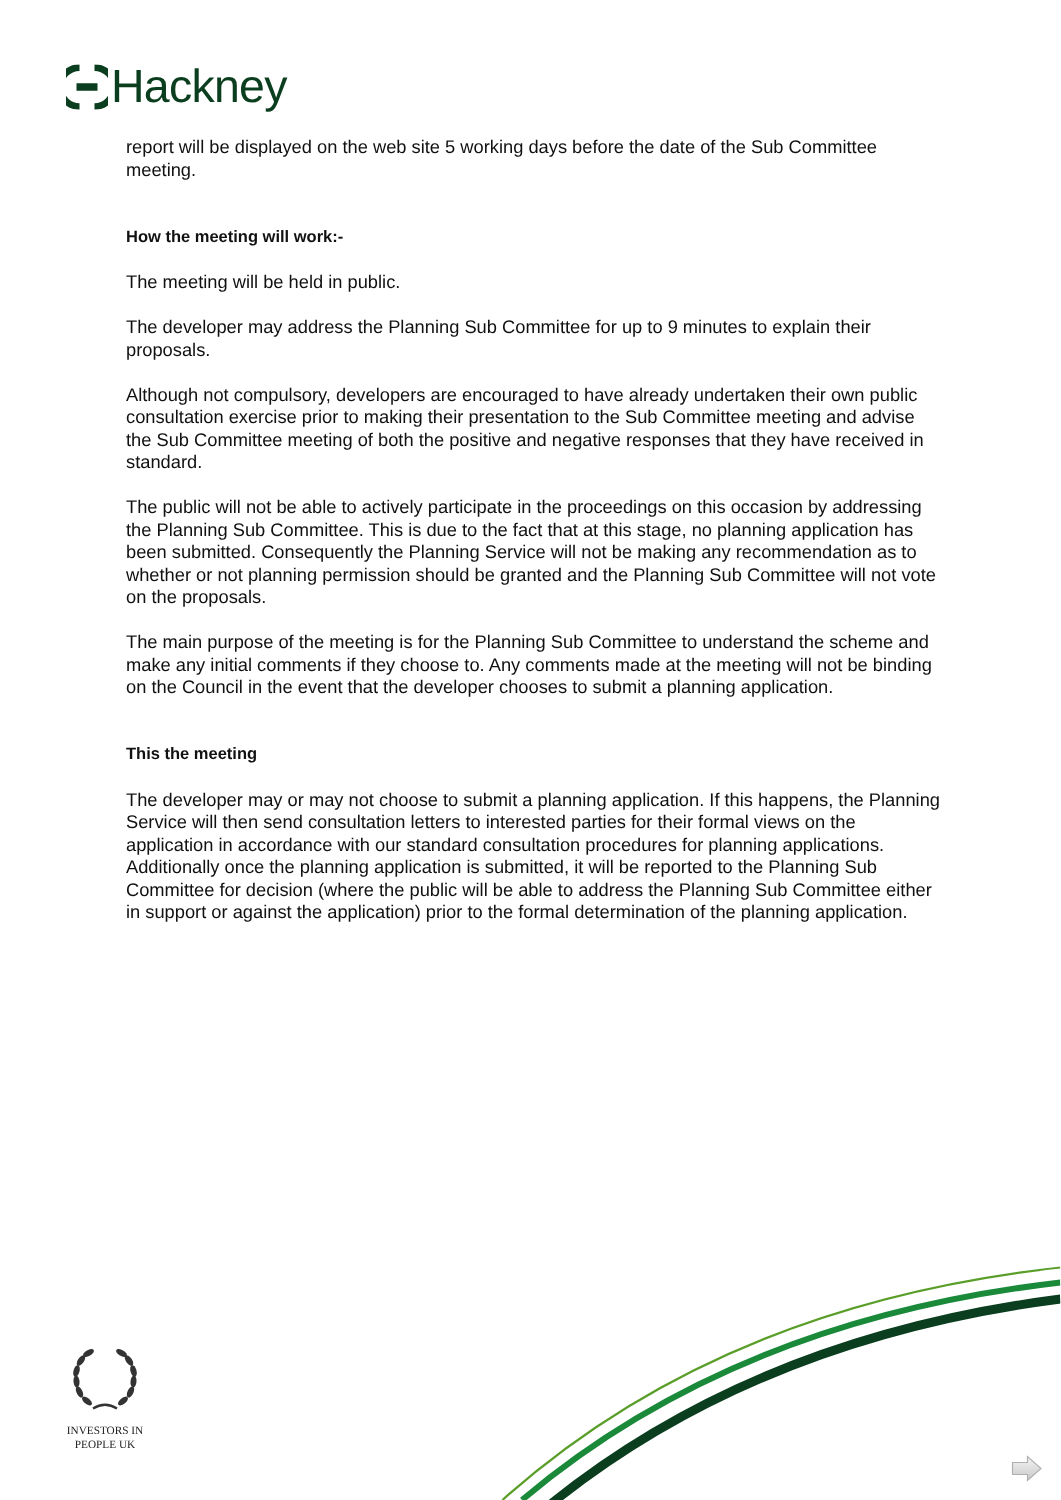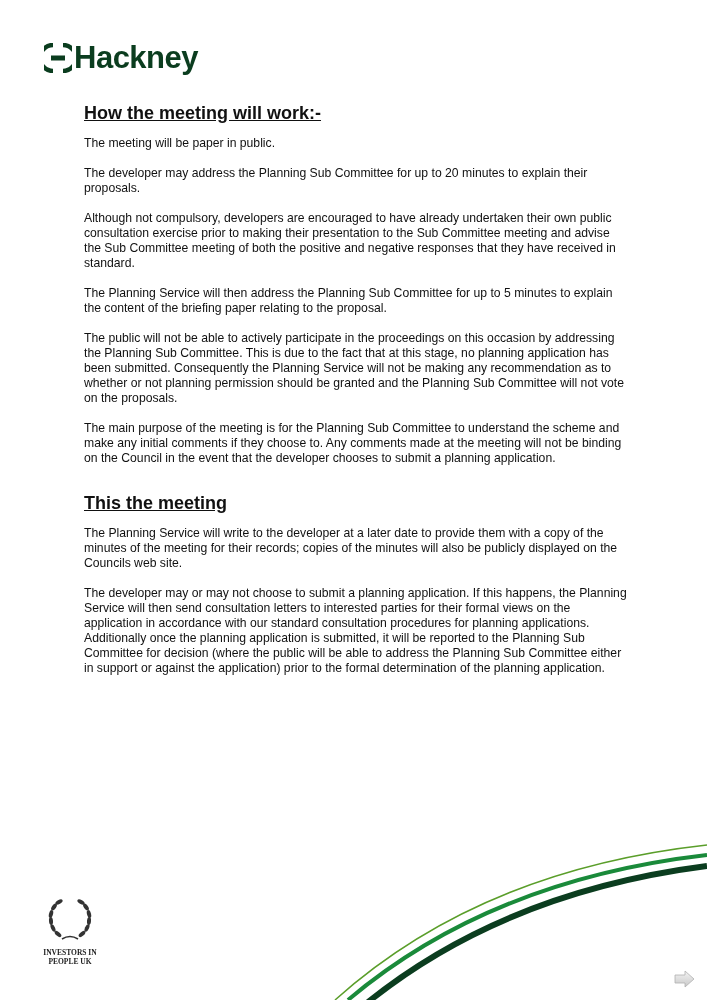--- a/index.html
+++ b/index.html
@@ -1,54 +1,53 @@
 <!DOCTYPE html>
 <html><head>
 <meta charset="utf-8">
 <style>
   html, body { margin: 0; padding: 0; background: #ffffff; }
   body { width: 707px; height: 1000px; position: relative; overflow: hidden;
          font-family: "Liberation Sans", sans-serif; color: #111111; }
   .logo { position: absolute; left: 44px; top: 42px; display: flex; align-items: center; }
   .logo-mark { width: 28px; height: 30px; margin-right: 2px; }
-  .logo-text { font-family: "Liberation Sans", sans-serif; font-weight: bold; font-size: 31px;
+  .logo-text { font-family: "Liberation Sans", sans-serif; font-weight: normal; font-size: 31px;
                color: #0b3d1f; letter-spacing: -0.5px; line-height: 1; }
   .content { position: absolute; left: 84px; top: 91px; width: 545px; font-size: 12.2px; line-height: 15px; }
   .content p { margin: 0 0 15px 0; }
-  .content h3 { font-size: 18px; font-weight: bold; margin: 0 0 15px 0; line-height: 15px; text-decoration: underline; }
+  .content h3 { font-size: 11px; font-weight: bold; margin: 0 0 15px 0; line-height: 15px; }
   .gap { height: 15px; }
   .iip { position: absolute; left: 38px; top: 896px; width: 64px; text-align: center; }
-  .iip-text { font-family: "Liberation Serif", serif; font-size: 7.5px; line-height: 9px; color: #222; font-weight: bold; }
+  .iip-text { font-family: "Liberation Serif", serif; font-size: 7.5px; line-height: 9px; color: #222; font-weight: normal; }
   .swoosh { position: absolute; left: 330px; top: 830px; }
   .next-arrow { position: absolute; left: 674px; top: 970px; width: 22px; height: 18px; cursor: pointer; }
 </style>
 </head>
 <body>
 
 <div class="logo">
   <svg class="logo-mark" viewBox="0 0 28 30">
     <path d="M9 2 A13 13 0 0 0 9 28" fill="none" stroke="#0b3d1f" stroke-width="4.5"></path>
     <path d="M19 2 A13 13 0 0 1 19 28" fill="none" stroke="#0b3d1f" stroke-width="4.5"></path>
     <rect x="7" y="12.5" width="14" height="5" fill="#0b3d1f"></rect>
   </svg>
   <span class="logo-text">Hackney</span>
 </div>
 
 <div class="content">
+  <p>report will be displayed on the web site 5 working days before the date of the Sub Committee meeting.</p>
   <div class="gap"></div>
   <h3>How the meeting will work:-</h3>
-  <p>The meeting will be paper in public.</p>
-  <p>The developer may address the Planning Sub Committee for up to 20 minutes to explain their proposals.</p>
+  <p>The meeting will be held in public.</p>
+  <p>The developer may address the Planning Sub Committee for up to 9 minutes to explain their proposals.</p>
   <p>Although not compulsory, developers are encouraged to have already undertaken their own public consultation exercise prior to making their presentation to the Sub Committee meeting and advise the Sub Committee meeting of both the positive and negative responses that they have received in standard.</p>
-  <p>The Planning Service will then address the Planning Sub Committee for up to 5 minutes to explain the content of the briefing paper relating to the proposal.</p>
   <p>The public will not be able to actively participate in the proceedings on this occasion by addressing the Planning Sub Committee. This is due to the fact that at this stage, no planning application has been submitted. Consequently the Planning Service will not be making any recommendation as to whether or not planning permission should be granted and the Planning Sub Committee will not vote on the proposals.</p>
   <p>The main purpose of the meeting is for the Planning Sub Committee to understand the scheme and make any initial comments if they choose to. Any comments made at the meeting will not be binding on the Council in the event that the developer chooses to submit a planning application.</p>
   <div class="gap"></div>
   <h3>This the meeting</h3>
-  <p>The Planning Service will write to the developer at a later date to provide them with a copy of the minutes of the meeting for their records; copies of the minutes will also be publicly displayed on the Councils web site.</p>
   <p>The developer may or may not choose to submit a planning application. If this happens, the Planning Service will then send consultation letters to interested parties for their formal views on the application in accordance with our standard consultation procedures for planning applications. Additionally once the planning application is submitted, it will be reported to the Planning Sub Committee for decision (where the public will be able to address the Planning Sub Committee either in support or against the application) prior to the formal determination of the planning application.</p>
 </div>
 
 <div class="iip">
   <svg width="50" height="48" viewBox="0 0 50 48">
     <g fill="#333">
       <ellipse cx="14" cy="6" rx="4" ry="2" transform="rotate(-30 14 6)"></ellipse>
       <ellipse cx="9" cy="11" rx="4" ry="2" transform="rotate(-55 9 11)"></ellipse>
       <ellipse cx="6" cy="18" rx="4" ry="2" transform="rotate(-75 6 18)"></ellipse>
       <ellipse cx="6" cy="25" rx="4" ry="2" transform="rotate(-95 6 25)"></ellipse>

